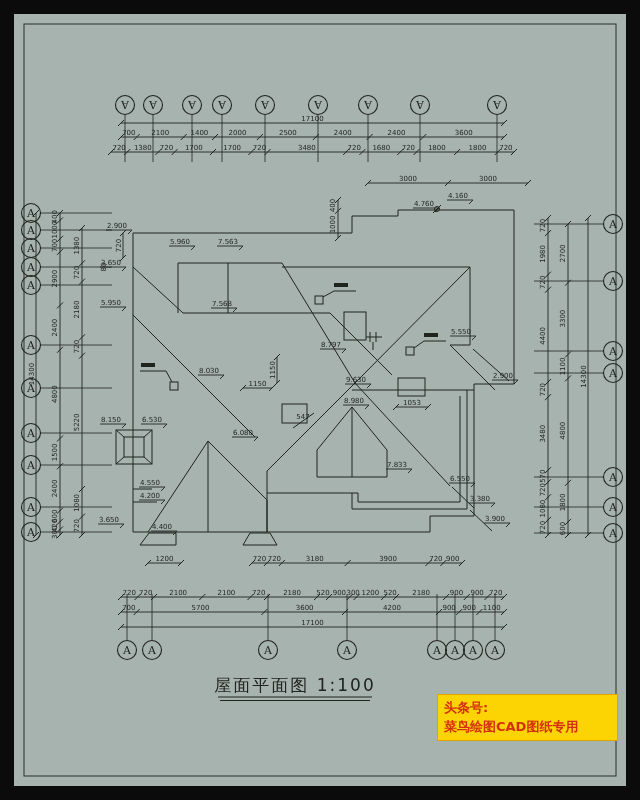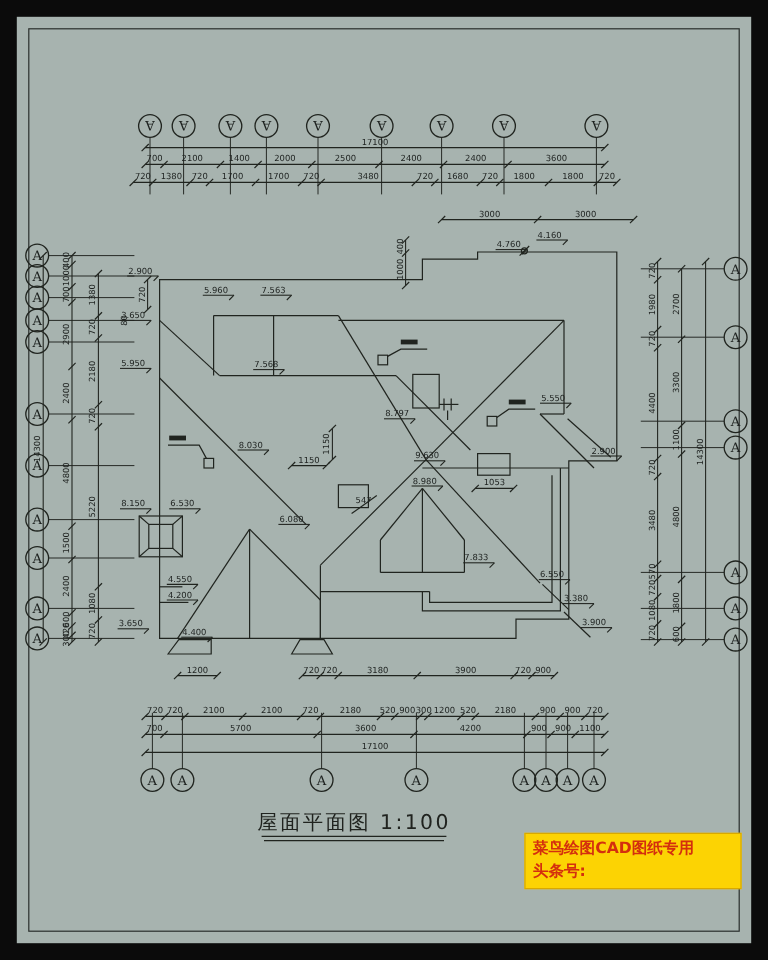--- a/index.html
+++ b/index.html
@@ -540,16 +540,16 @@
       </g>
     <g id="notes-g">
         <text x="303" y="419" text-anchor="middle" class="dimtxt">547</text>
         <text x="106" y="267" text-anchor="middle" class="dimtxt" transform="rotate(-90 106 267)">80</text>
       </g>
 
     <text class="title" x="295" y="691" text-anchor="middle">屋面平面图 1:100</text>
   </svg>
 
   <div id="watermark" style="background: rgb(252, 211, 3); color: rgb(212, 47, 14);">
+    <div>头条号:</div>
     <div>菜鸟绘图CAD图纸专用</div>
-    <div>头条号:</div>
   </div>
 </div>
 
 </body></html>

